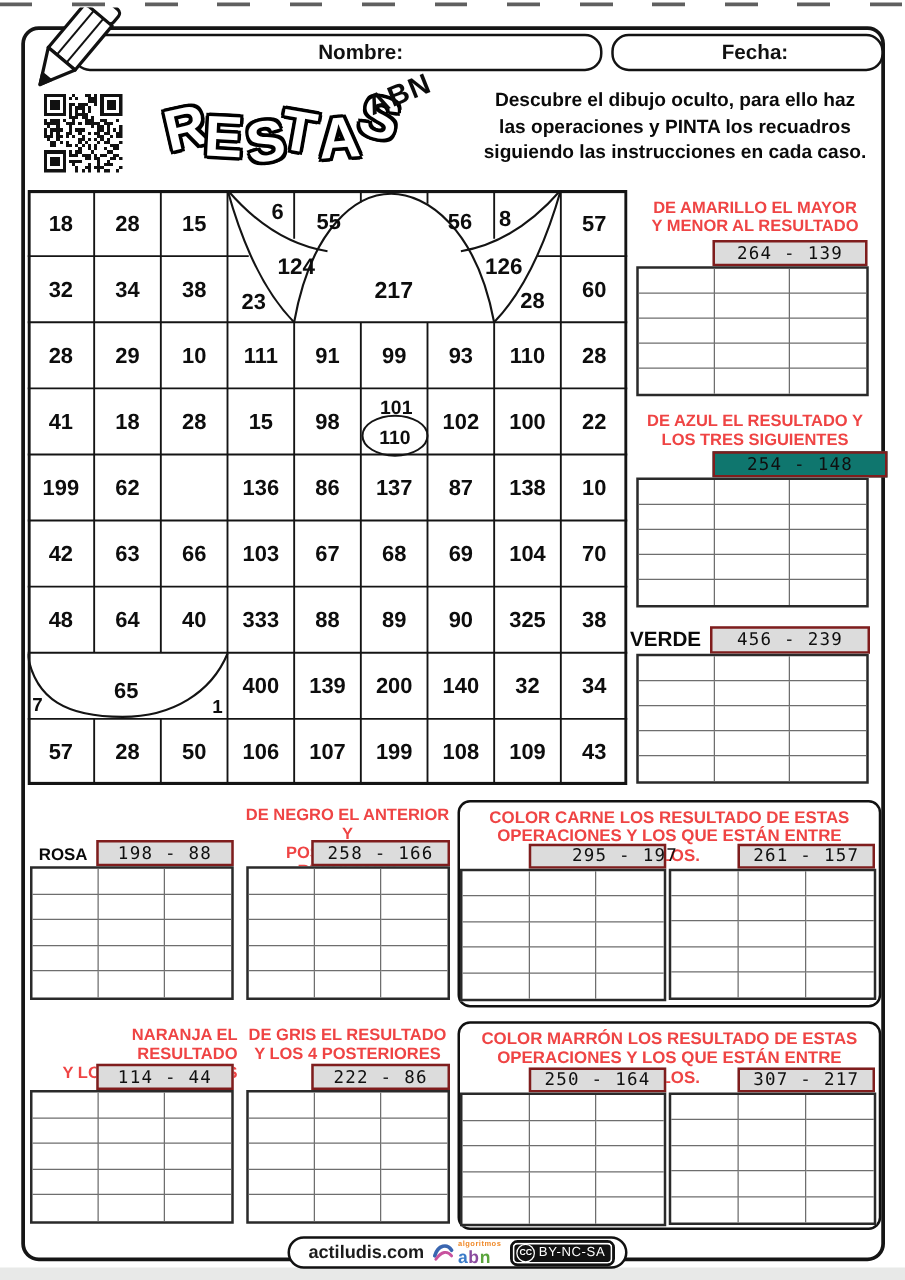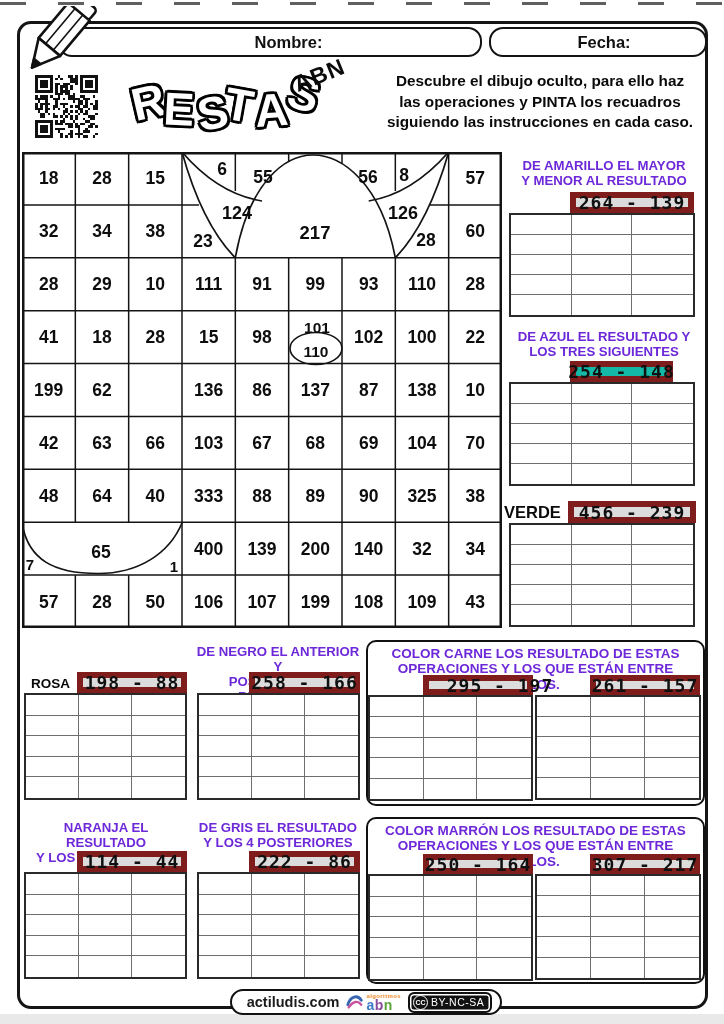--- a/index.html
+++ b/index.html
@@ -15,25 +15,25 @@
   .field-box{border:2.4px solid #131313;border-radius:14px;box-sizing:border-box;background:#fff;
              display:flex;align-items:center;font-weight:bold;font-size:16.5px;justify-content:center;}
   
   .title-wrap{display:flex;align-items:flex-start;}
   .title-letter{display:inline-block;font-weight:bold;font-size:46px;line-height:1;color:#fff;
      text-shadow:-2.4px -2.4px 0 #000,2.4px -2.4px 0 #000,-2.4px 2.4px 0 #000,2.4px 2.4px 0 #000,
                  0 -2.8px 0 #000,0 2.8px 0 #000,-2.8px 0 0 #000,2.8px 0 0 #000;}
   .abn-badge{font-weight:800;font-size:23px;letter-spacing:1px;color:#0b0b0b;transform:rotate(-22deg);}
   .instructions{font-weight:bold;font-size:15.3px;line-height:1.35;text-align:center;color:#0a0a0a;}
   
-  .sec-heading{font-weight:bold;font-size:13.2px;line-height:1.14;text-align:center;color:#6d28d9;}
+  .sec-heading{font-weight:bold;font-size:13.2px;line-height:1.14;text-align:center;color:#ef4444;}
   .side-label{font-weight:bold;color:#0a0a0a;}
   
-  .op{background:#dcdcdc;border:6px solid #7f1d1d;box-sizing:border-box;display:flex;align-items:center;justify-content:center;
-      font-family:"DejaVu Sans Mono",monospace;font-size:18px;font-weight:700;color:#101010;letter-spacing:1px;white-space:nowrap;}
+  .op{background:#dcdcdc;border:2px solid #7f1d1d;box-sizing:border-box;display:flex;align-items:center;justify-content:center;
+      font-family:"DejaVu Sans Mono",monospace;font-size:14px;font-weight:400;color:#101010;letter-spacing:1px;white-space:nowrap;}
   
   .work-grid{display:grid;grid-template-columns:repeat(3,1fr);grid-template-rows:repeat(5,1fr);
              border:2px solid #2a2a2a;box-sizing:border-box;background:#fff;}
   .work-cell{border-right:1px solid #6e6e6e;border-bottom:1px solid #6e6e6e;}
   .work-cell:nth-child(3n){border-right:none;}
   .work-cell:nth-child(n+13){border-bottom:none;}
   .round-box{border:2.6px solid #111;border-radius:10px;box-sizing:border-box;}
   
   .footer-pill{border:2.4px solid #111;border-radius:14px;box-sizing:border-box;background:#fff;z-index:6;
                display:flex;align-items:center;justify-content:center;gap:7px;padding:0 8px;}
@@ -519,21 +519,21 @@
       <div class="work-cell"></div>
       <div class="work-cell"></div>
       <div class="work-cell"></div>
       <div class="work-cell"></div>
     </div>
 
   <div class="abs sec-heading" style="left:505px;top:329px;width:198px;">
       <div>DE AZUL EL RESULTADO Y</div>
       <div>LOS TRES SIGUIENTES</div>
     </div>
-  <div class="abs op" style="left: 570px; top: 361px; width: 103px; height: 21px; background: #14b8a6;">254 - 148</div>
+  <div class="abs op" style="left: 570px; top: 361px; width: 140px; height: 21px; background: #0f766e;">254 - 148</div>
   <div class="abs work-grid" style="left:509px;top:382px;width:186px;height:104px;">
       <div class="work-cell"></div>
       <div class="work-cell"></div>
       <div class="work-cell"></div>
       <div class="work-cell"></div>
       <div class="work-cell"></div>
       <div class="work-cell"></div>
       <div class="work-cell"></div>
       <div class="work-cell"></div>
       <div class="work-cell"></div>
@@ -643,21 +643,21 @@
       <div class="work-cell"></div>
       <div class="work-cell"></div>
       <div class="work-cell"></div>
       <div class="work-cell"></div>
       <div class="work-cell"></div>
       <div class="work-cell"></div>
       <div class="work-cell"></div>
       <div class="work-cell"></div>
     </div>
 
-  <div class="abs sec-heading" style="left:22px;top:820px;width:168px;">
+  <div class="abs sec-heading" style="left:22px;top:820px;width:168px;text-align:right;">
       <div>NARANJA EL RESULTADO</div>
       <div>Y LOS 8 ANTERIORES</div>
     </div>
   <div class="abs op" style="left: 77px; top: 851px; width: 110px; height: 21px; background: rgb(220, 220, 220);">114 - 44</div>
   <div class="abs work-grid" style="left:24px;top:872px;width:163px;height:107px;">
       <div class="work-cell"></div>
       <div class="work-cell"></div>
       <div class="work-cell"></div>
       <div class="work-cell"></div>
       <div class="work-cell"></div>

